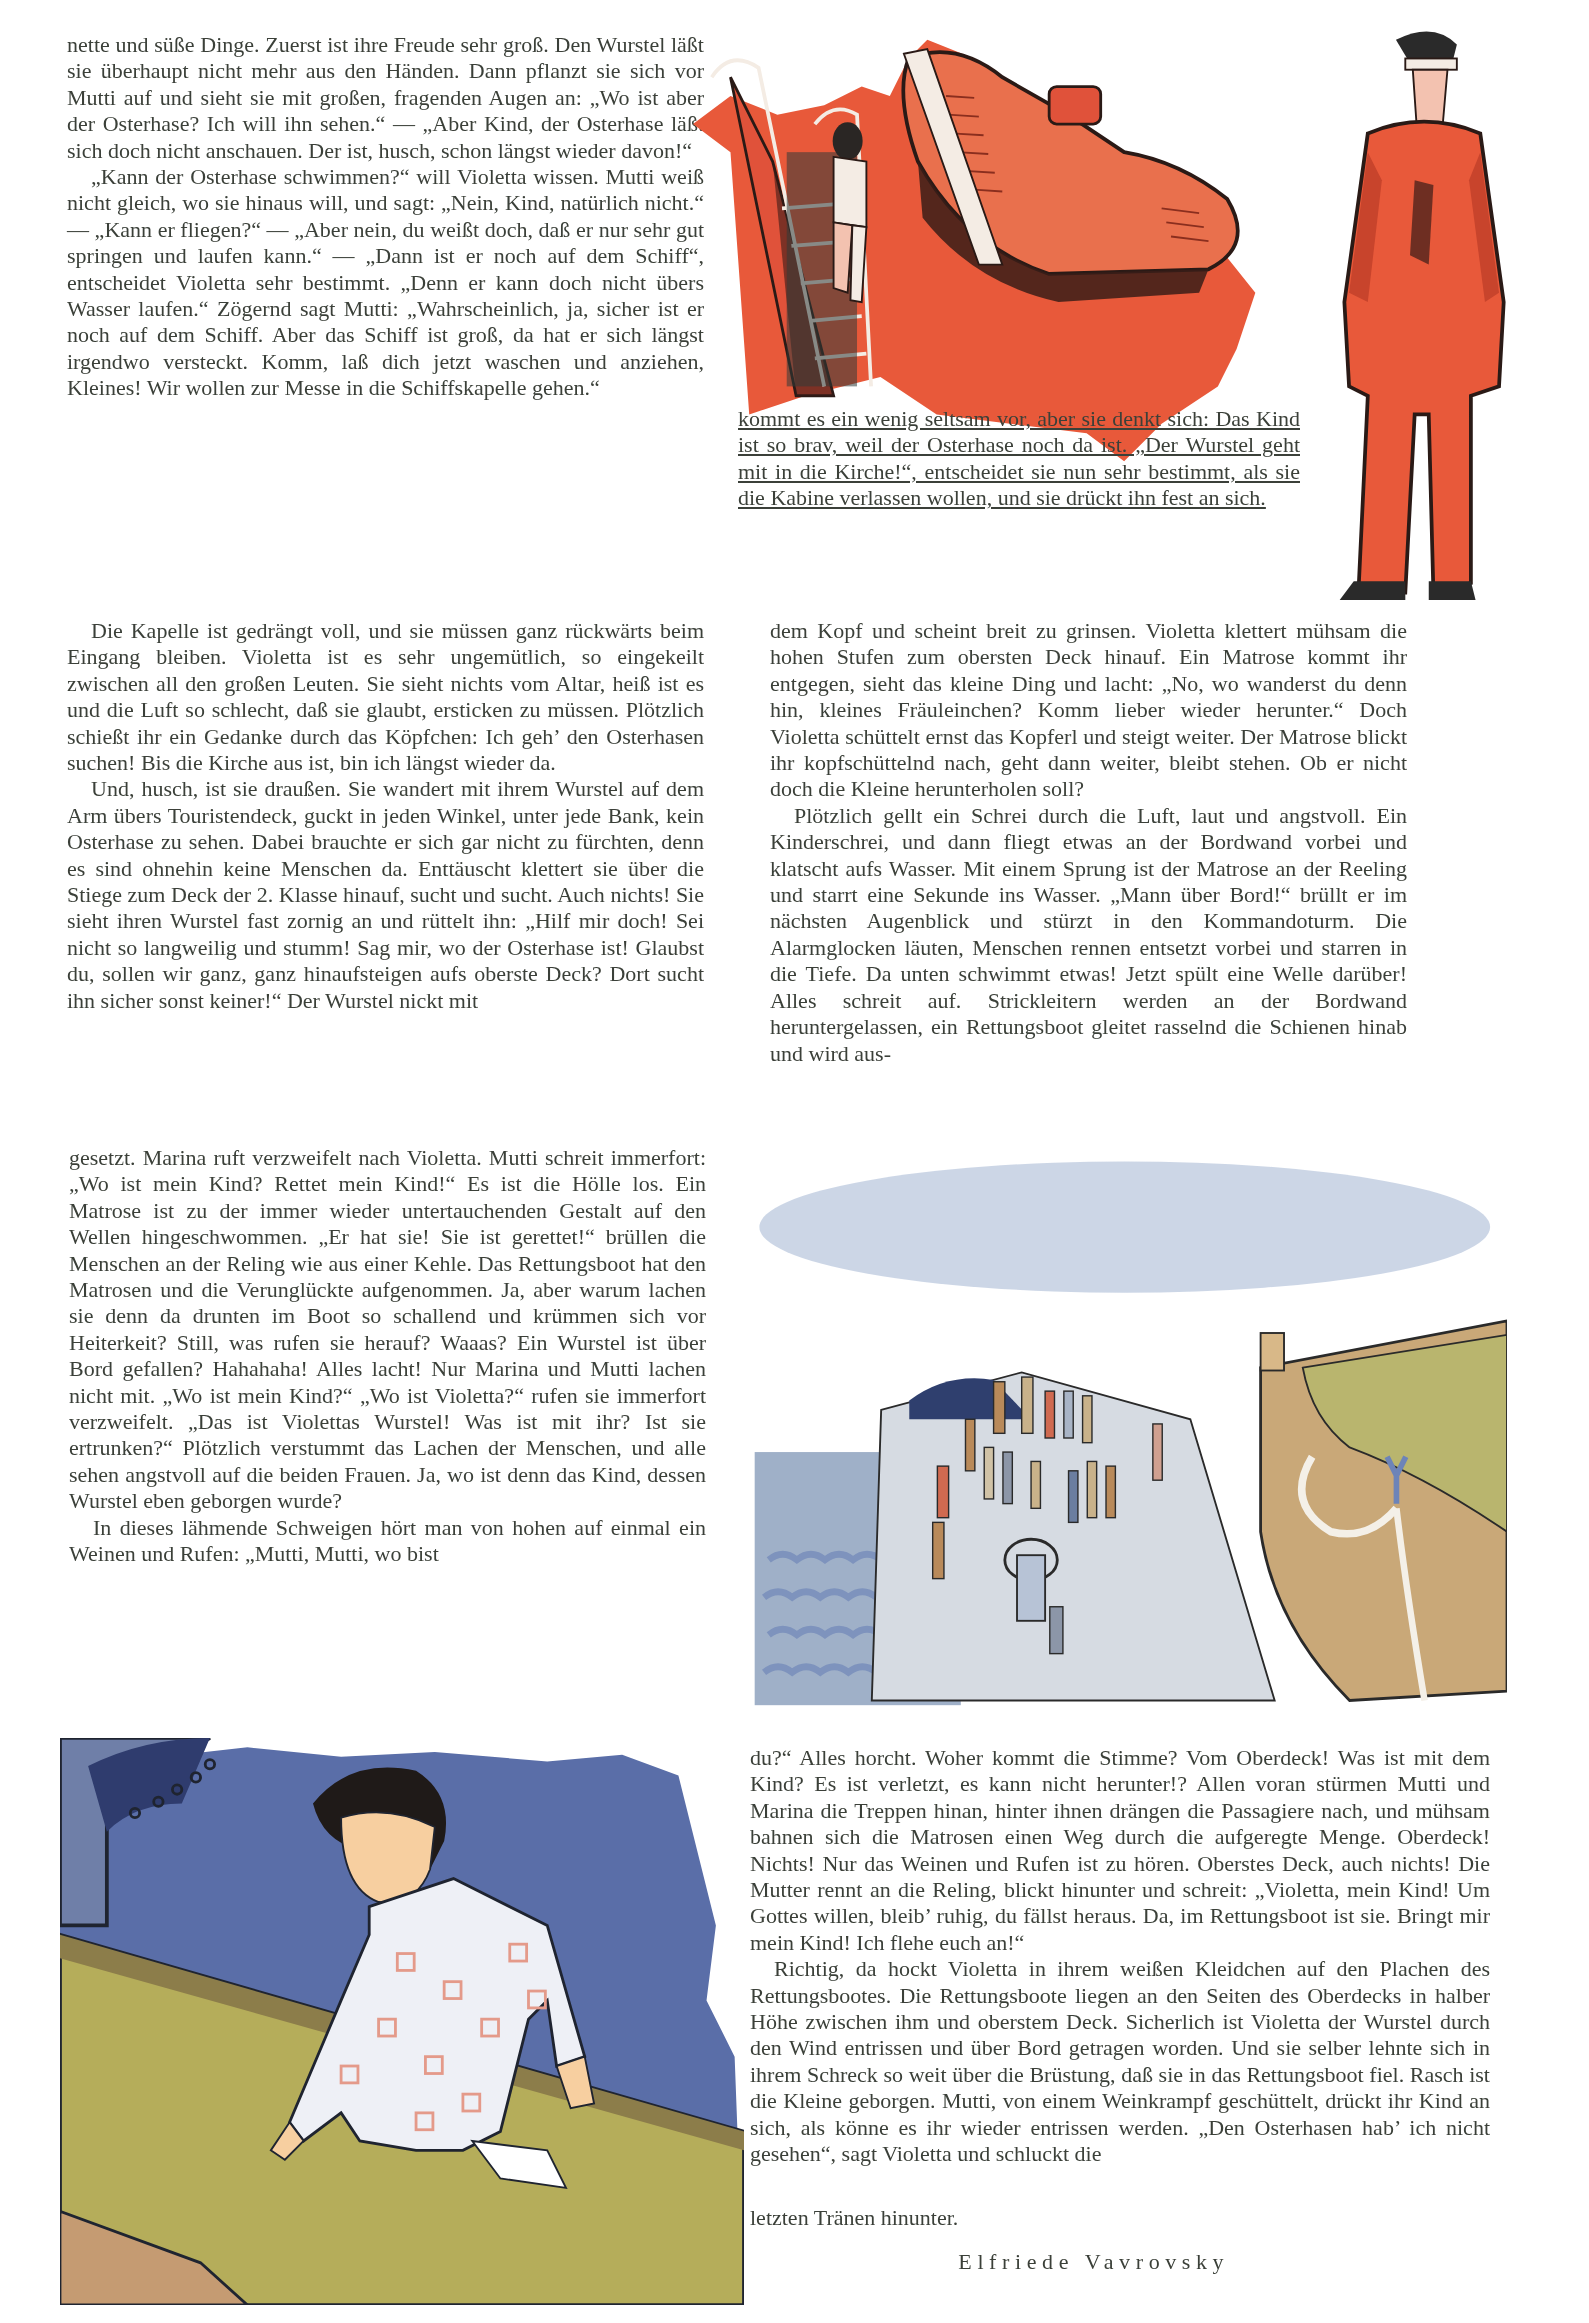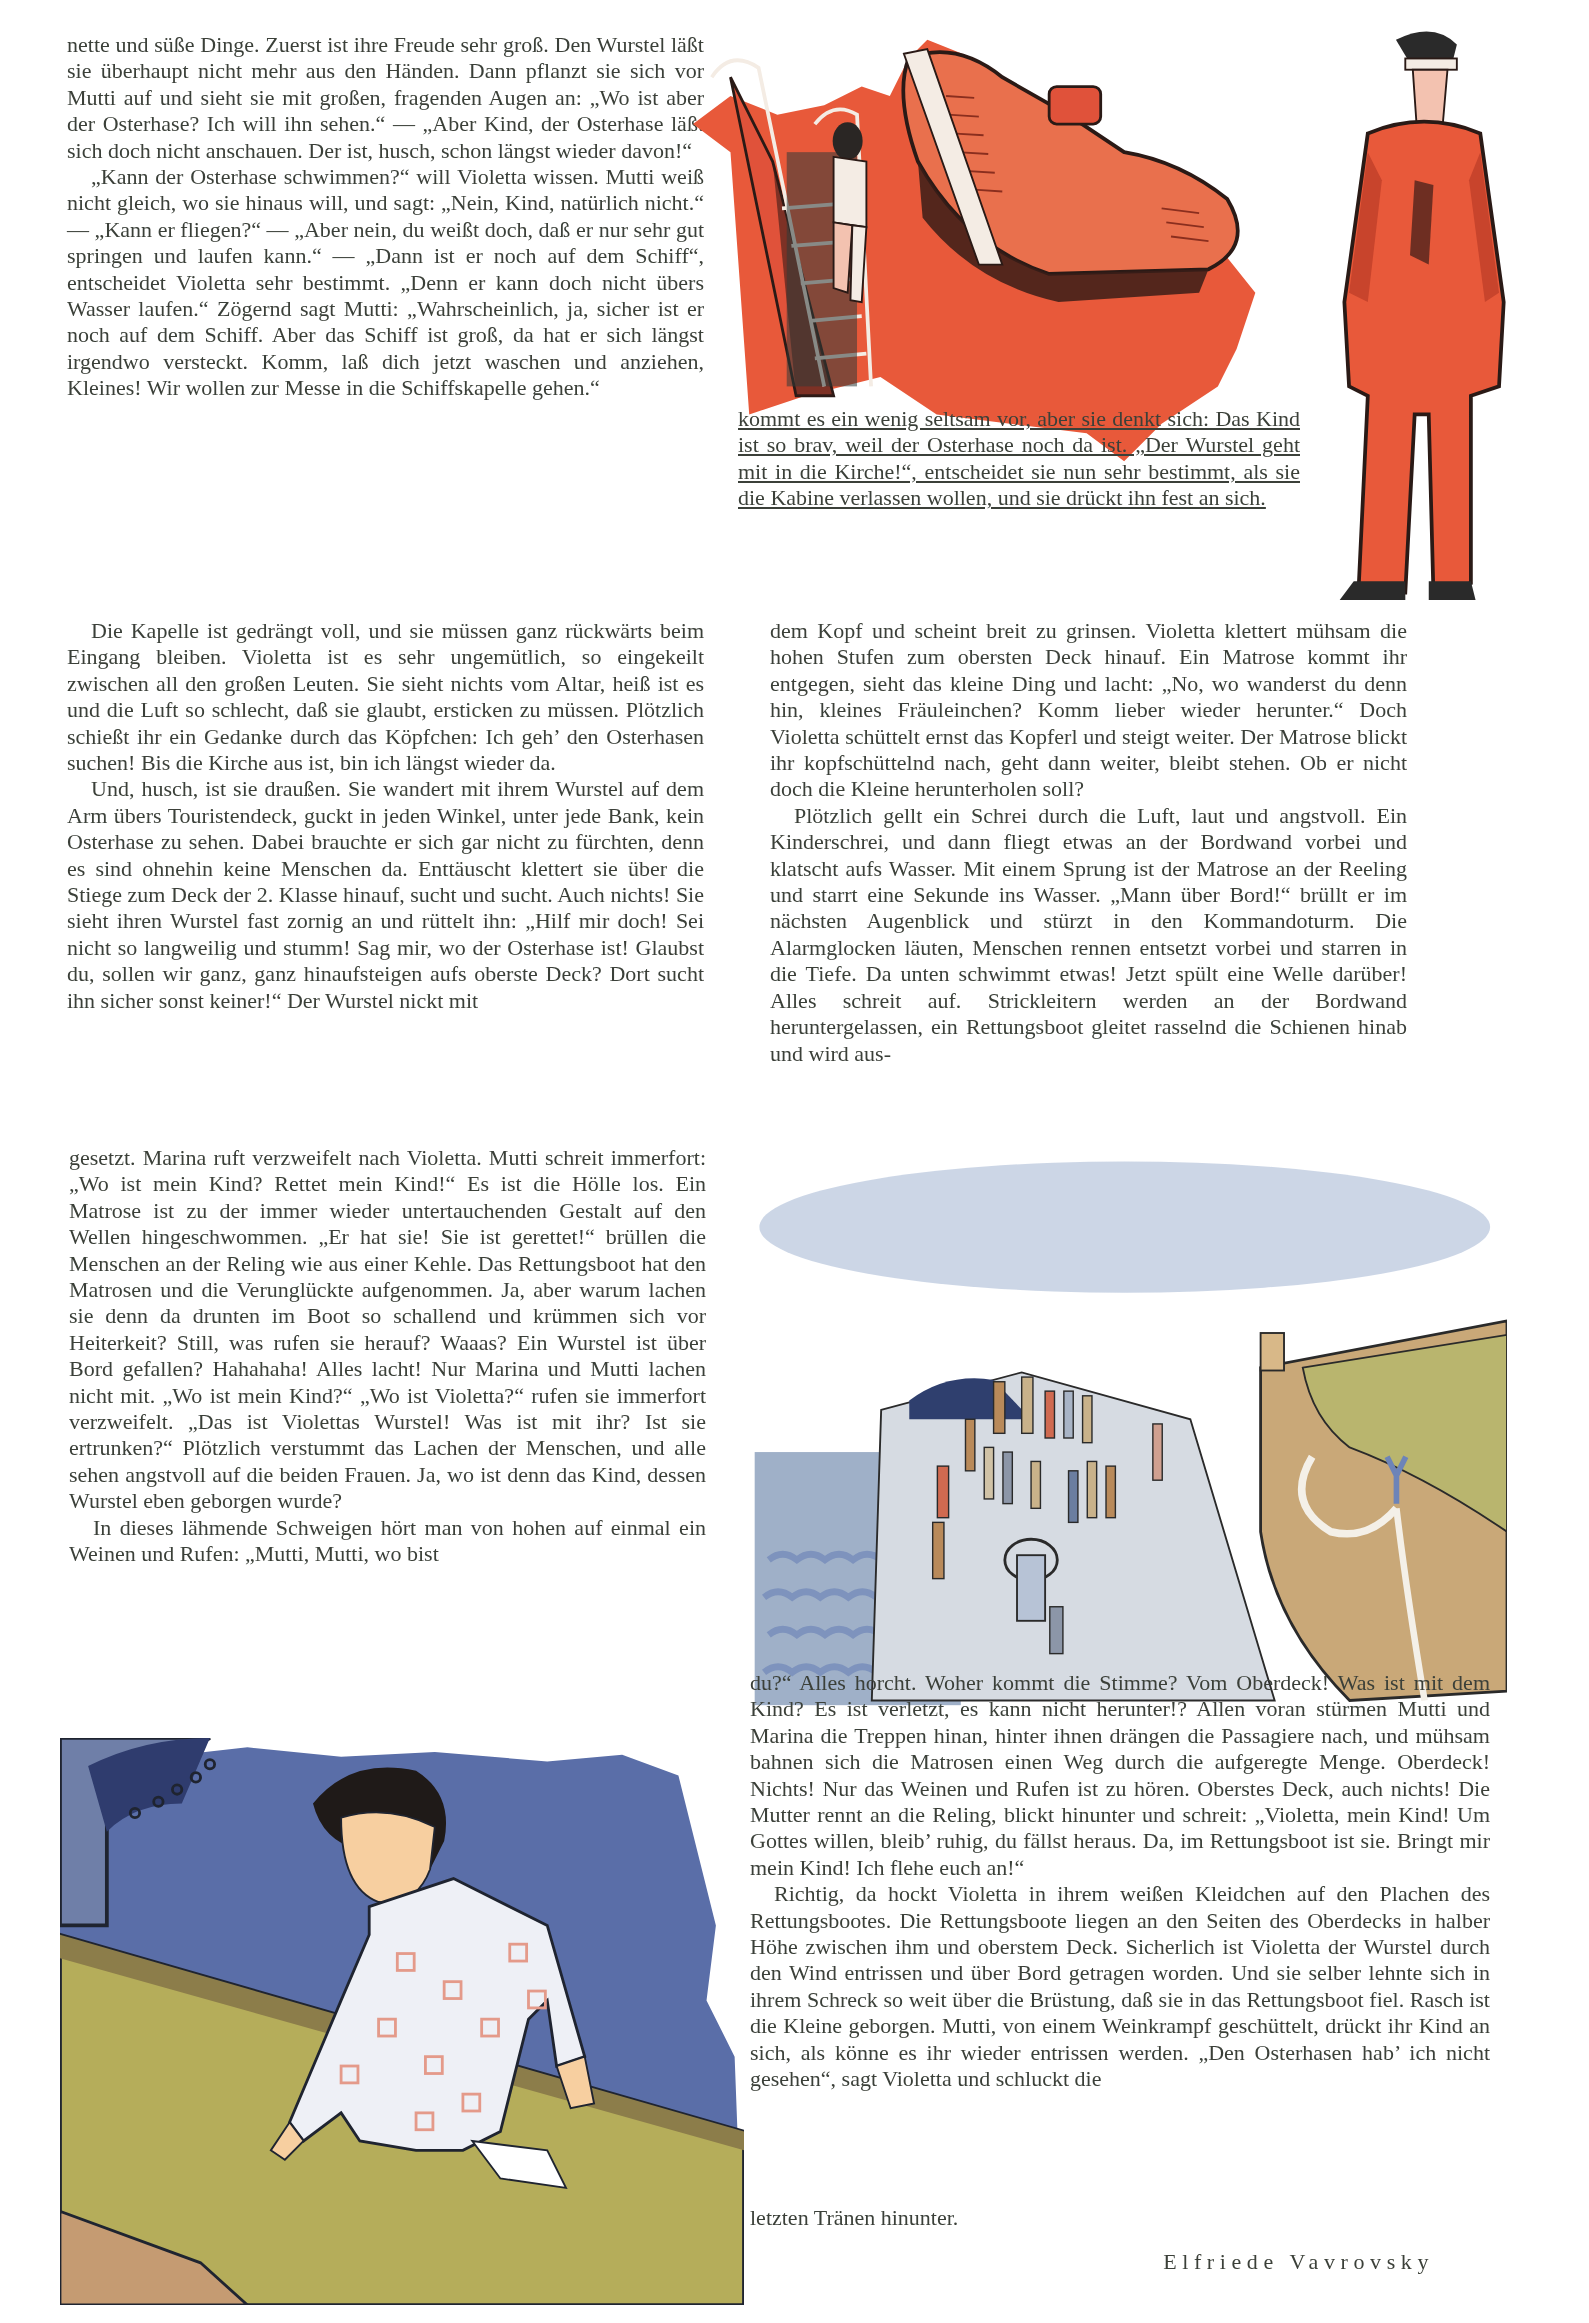--- a/index.html
+++ b/index.html
@@ -4,21 +4,21 @@
 <style>
   html, body { margin: 0; padding: 0; background: #ffffff; }
   body { width: 1589px; height: 2324px; position: relative; overflow: hidden;
          font-family: "Liberation Serif", "DejaVu Serif", serif; color: #3b4039; }
   .col { position: absolute; font-size: 22px; line-height: 26.4px; text-align: justify; }
   .col p { margin: 0; text-indent: 0; }
   .col p.ind { text-indent: 24px; }
   .ill { position: absolute; }
   .ill svg { display: block; width: 100%; height: 100%; }
   .sig { letter-spacing: 5.6px; }
-  .sigline { display: flex; justify-content: space-between; }
+  .sigline { display: flex; justify-content: flex-start; }
 </style>
 </head>
 <body>
 
 <div class="col" style="left:67px; top:32px; width:637px;">
     <p>nette und süße Dinge. Zuerst ist ihre Freude sehr groß. Den Wurstel läßt sie überhaupt nicht mehr aus den Händen. Dann pflanzt sie sich vor Mutti auf und sieht sie mit großen, fragenden Augen an: „Wo ist aber der Osterhase? Ich will ihn sehen.“ — „Aber Kind, der Osterhase läßt sich doch nicht anschauen. Der ist, husch, schon längst wieder davon!“</p>
     <p class="ind">„Kann der Osterhase schwimmen?“ will Violetta wissen. Mutti weiß nicht gleich, wo sie hinaus will, und sagt: „Nein, Kind, natürlich nicht.“ — „Kann er fliegen?“ — „Aber nein, du weißt doch, daß er nur sehr gut springen und laufen kann.“ — „Dann ist er noch auf dem Schiff“, entscheidet Violetta sehr bestimmt. „Denn er kann doch nicht übers Wasser laufen.“ Zögernd sagt Mutti: „Wahrscheinlich, ja, sicher ist er noch auf dem Schiff. Aber das Schiff ist groß, da hat er sich längst irgendwo versteckt. Komm, laß dich jetzt waschen und anziehen, Kleines! Wir wollen zur Messe in die Schiffskapelle gehen.“</p>
   </div>
 
 <div class="ill" style="left:693px; top:20.6px; width:881px; height:579px;">
@@ -174,21 +174,21 @@
         <rect x="500" y="270" width="18" height="18"></rect>
           <rect x="380" y="400" width="18" height="18"></rect>
       </g>
       <path d="M245,410 L260,430 L240,450 L225,440 Z" fill="#f7cfa0" stroke="#1f2430" stroke-width="2"></path>
       <path d="M530,350 L560,340 L570,390 L545,395 Z" fill="#f7cfa0" stroke="#1f2430" stroke-width="2"></path>
       <path d="M440,430 L520,440 L540,480 L470,470 Z" fill="#ffffff" stroke="#1f2430" stroke-width="2"></path>
     </g>
   </svg>
 </div>
 
-<div class="col" style="left:750px; top:1670px; width:740px;">
+<div class="col" style="left:750px; top:1745px; width:740px;">
     <p>du?“ Alles horcht. Woher kommt die Stimme? Vom Oberdeck! Was ist mit dem Kind? Es ist verletzt, es kann nicht herunter!? Allen voran stürmen Mutti und Marina die Treppen hinan, hinter ihnen drängen die Passagiere nach, und mühsam bahnen sich die Matrosen einen Weg durch die aufgeregte Menge. Oberdeck! Nichts! Nur das Weinen und Rufen ist zu hören. Oberstes Deck, auch nichts! Die Mutter rennt an die Reling, blickt hinunter und schreit: „Violetta, mein Kind! Um Gottes willen, bleib’ ruhig, du fällst heraus. Da, im Rettungsboot ist sie. Bringt mir mein Kind! Ich flehe euch an!“</p>
     <p class="ind">Richtig, da hockt Violetta in ihrem weißen Kleidchen auf den Plachen des Rettungsbootes. Die Rettungsboote liegen an den Seiten des Oberdecks in halber Höhe zwischen ihm und oberstem Deck. Sicherlich ist Violetta der Wurstel durch den Wind entrissen und über Bord getragen worden. Und sie selber lehnte sich in ihrem Schreck so weit über die Brüstung, daß sie in das Rettungsboot fiel. Rasch ist die Kleine geborgen. Mutti, von einem Weinkrampf geschüttelt, drückt ihr Kind an sich, als könne es ihr wieder entrissen werden. „Den Osterhasen hab’ ich nicht gesehen“, sagt Violetta und schluckt die</p>
   </div>
 <div class="col sigline" style="left:750px; top:2205px; width:740px;">
   <span>letzten Tränen hinunter.</span>
   <span class="sig" style="margin-right:56px;margin-top:44px;">Elfriede Vavrovsky</span>
 </div>
 
 
 </body></html>

